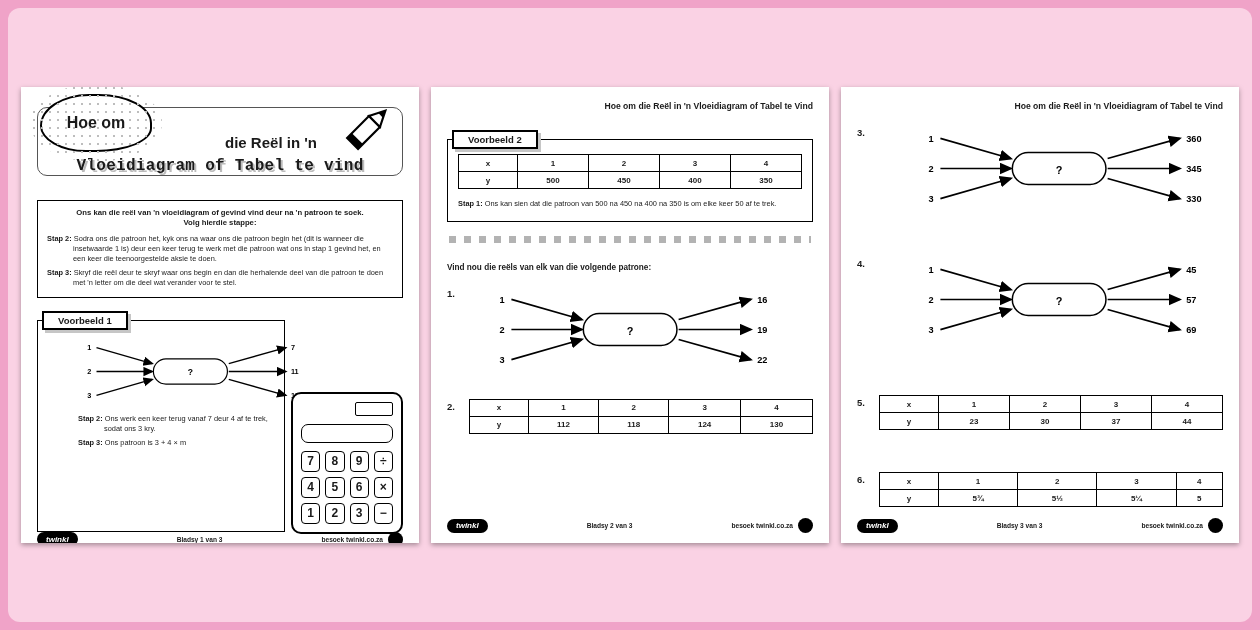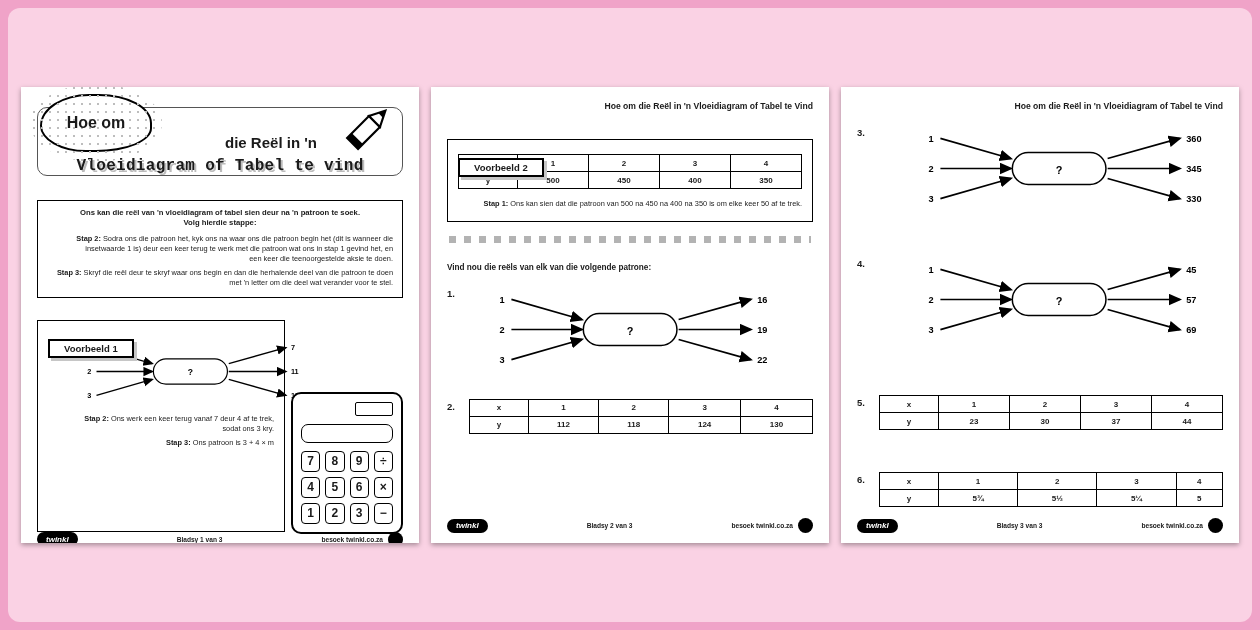--- a/index.html
+++ b/index.html
@@ -27,28 +27,28 @@
     content:"";position:absolute;inset:-12px;z-index:-1;border-radius:50%;
     background:radial-gradient(#bdbdbd 1.2px,transparent 1.5px);background-size:8px 8px;
   }
   .pencil{position:absolute;right:4px;top:-10px;width:58px;height:58px;}
   .title1{margin:26px 10px 2px 112px;text-align:center;font-weight:800;font-size:15px;}
   .title2{margin:6px 4px 0;text-align:center;font-weight:800;font-size:16px;text-shadow:2px 2px 0 #bcbcbc;letter-spacing:.3px;font-family:Liberation Mono, monospace;}
   .dots{height:7px;margin:14px 2px 10px;background:repeating-linear-gradient(90deg,#b3b3b3 0 7px,transparent 7px 15px);}
   
   .intro-box{border:1.2px solid #000;padding:7px 9px 5px;font-size:7.5px;line-height:1.35;}
   .intro-head{margin:0 0 5px;text-align:center;font-weight:bold;font-size:7.7px;}
-  .step{margin:0 0 4px;padding-left:26px;text-indent:-26px;font-size:7.4px;line-height:1.35;text-align:right;}
+  .step{margin:0 0 4px;padding-left:26px;text-indent:-26px;font-size:7.4px;line-height:1.35;}
   .step b{font-weight:800;}
   .ex-wrap{position:relative;margin-top:22px;}
   .ex-box{border:1.2px solid #000;position:relative;padding:14px 10px 8px;}
   .ex1 .ex-box{margin-right:118px;min-height:212px;box-sizing:border-box;padding-left:40px;}
   .sticker{
-    position:absolute;top:-10px;left:10px;background:#fff;border:2px solid #000;
-    padding:2px 14px;font-weight:800;font-size:9.5px;box-shadow:3px 3px 0 #c6c6c6;margin-top:28px;
+    position:absolute;top:-10px;left:4px;background:#fff;border:2px solid #000;
+    padding:2px 14px;font-weight:800;font-size:9.5px;box-shadow:3px 3px 0 #c6c6c6;
   }
   
   .flow{display:block;}
   .flow text{font-family:"Liberation Sans",sans-serif;font-weight:bold;}
   .fnum{font-size:11px;}
   .fq{font-size:13px;}
   .flow-sm{width:242px;height:69px;margin:2px auto 8px;}
   .flow-lg{width:306px;height:87px;}
   
   .calc{position:absolute;right:0;top:72px;width:112px;box-sizing:border-box;border:2px solid #000;border-radius:10px;padding:8px;background:#fff;}
@@ -104,21 +104,21 @@
         </g>
       </svg>
       <div class="title1">die Reël in 'n</div>
       <div class="title2">Vloeidiagram of Tabel te vind</div>
     </div>
 
     <div class="dots"></div>
 
     <div class="intro-box">
       <p class="intro-head">
-        <span>Ons kan die reël van 'n vloeidiagram of tabel sien deur na 'n patroon te soek.</span><br>
+        <span>Ons kan die reël van 'n vloeidiagram of gevind vind deur na 'n patroon te soek.</span><br>
         <span>Volg hierdie stappe:</span>
       </p>
       <p class="step"><b>Stap 2:</b> <span>Sodra ons die patroon het, kyk ons na waar ons die patroon begin het (dit is wanneer die insetwaarde 1 is) deur een keer terug te werk met die patroon wat ons in stap 1 gevind het, en een keer die teenoorgestelde aksie te doen.</span></p>
       <p class="step"><b>Stap 3:</b> <span>Skryf die reël deur te skryf waar ons begin en dan die herhalende deel van die patroon te doen met 'n letter om die deel wat verander voor te stel.</span></p>
     </div>
 
     <div class="ex-wrap ex1">
       <div class="ex-box">
         <div class="sticker">Voorbeeld 1</div>
         <svg class="flow flow-sm" viewBox="0 0 366 104">

